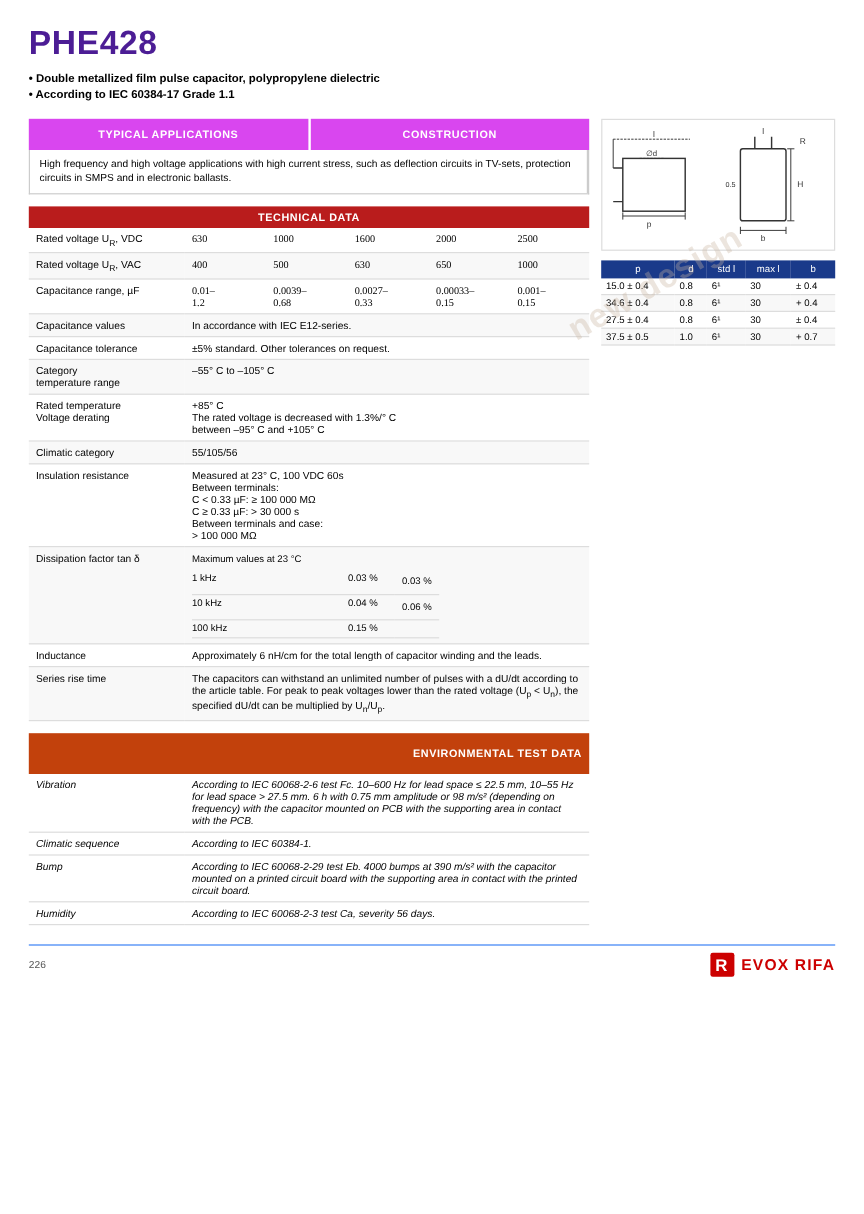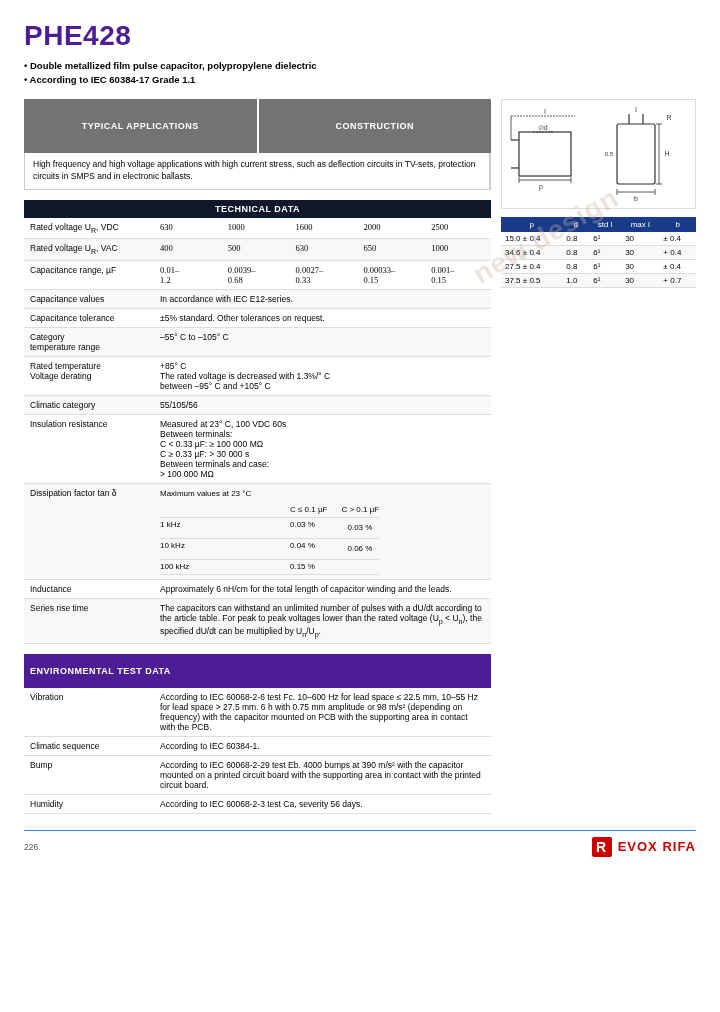--- a/index.html
+++ b/index.html
@@ -27,26 +27,26 @@
     .bullet-list {
       margin-bottom: 14px;
     }
     
     .section-header-row {
       display: flex;
       width: 100%;
       margin-bottom: 0;
     }
     .section-header {
-      background: #737373;
+      background: #d946ef;
       color: #fff;
       font-weight: bold;
       font-size: 9px;
       text-align: center;
-      padding: 22px 6px;
+      padding: 8px 6px;
       letter-spacing: 0.5px;
     }
     .section-header.left { flex: 1; margin-right: 2px; }
     .section-header.right { flex: 1; }
     .two-col-content {
       display: flex;
       width: 100%;
       margin-bottom: 10px;
       border: 1px solid #ccc;
       border-top: none;
@@ -67,21 +67,21 @@
     .main-content {
       flex: 1;
       min-width: 0;
     }
     .right-panel {
       width: 195px;
       flex-shrink: 0;
     }
 
     .full-section-header {
-      background: #0f172a;
+      background: #b91c1c;
       color: #fff;
       font-weight: bold;
       font-size: 9px;
       text-align: center;
       padding: 4px 6px;
       letter-spacing: 0.5px;
       margin-bottom: 0;
     }
     .tech-data-table {
       width: 100%;
@@ -99,38 +99,39 @@
       font-weight: normal;
       vertical-align: top;
     }
     .tech-data-table tr:nth-child(even) td { background: #f8f8f8; }
     .multi-col-row {
       display: flex;
       gap: 14px;
     }
     .multi-col-row span { flex: 1; font-family: Liberation Serif, serif; }
     .env-section-header {
-      background: #4c1d95;
+      background: #c2410c;
       color: #fff;
       font-weight: bold;
       font-size: 9px;
-      text-align: left;
+      text-align: right;
       padding: 12px 6px;
       letter-spacing: 0.5px;
       margin-bottom: 0;
     }
     .env-table {
       width: 100%;
       border-collapse: collapse;
       font-size: 8.5px;
     }
     .env-table td {
       padding: 4px 6px;
       vertical-align: top;
       border-bottom: 1px solid #ddd;
+      font-style: italic;
     }
     .env-table td:first-child {
       width: 130px;
       font-weight: normal;
     }
 
     
     .diagram-container {
       border: 1px solid #ddd;
       padding: 6px;
@@ -307,25 +308,20 @@
             &gt; 100 000 MΩ
           </td>
         </tr>
         <tr>
           <td>Dissipation factor tan δ</td>
           <td>
             <div class="dissipation-sub">
               Maximum values at 23 °C<br>
               <table style="border-collapse:collapse; margin-top:3px; font-size:8px;">
                 <tbody>
-                      <tr>
-                  <td style="padding:1px 8px 1px 0;"></td>
-                  <td style="padding:1px 14px 1px 0;">C ≤ 0.1 µF</td>
-                  <td style="padding:1px 0;">C &gt; 0.1 µF</td>
-                </tr>
                 <tr>
                   <td style="padding:1px 8px 1px 0;">1 kHz</td>
                   <td style="padding:1px 14px 1px 0;">0.03 %</td>
                   <td>0.03 %</td>
                 </tr>
                 <tr>
                   <td style="padding:1px 8px 1px 0;">10 kHz</td>
                   <td style="padding:1px 14px 1px 0;">0.04 %</td>
                   <td>0.06 %</td>
                 </tr>

